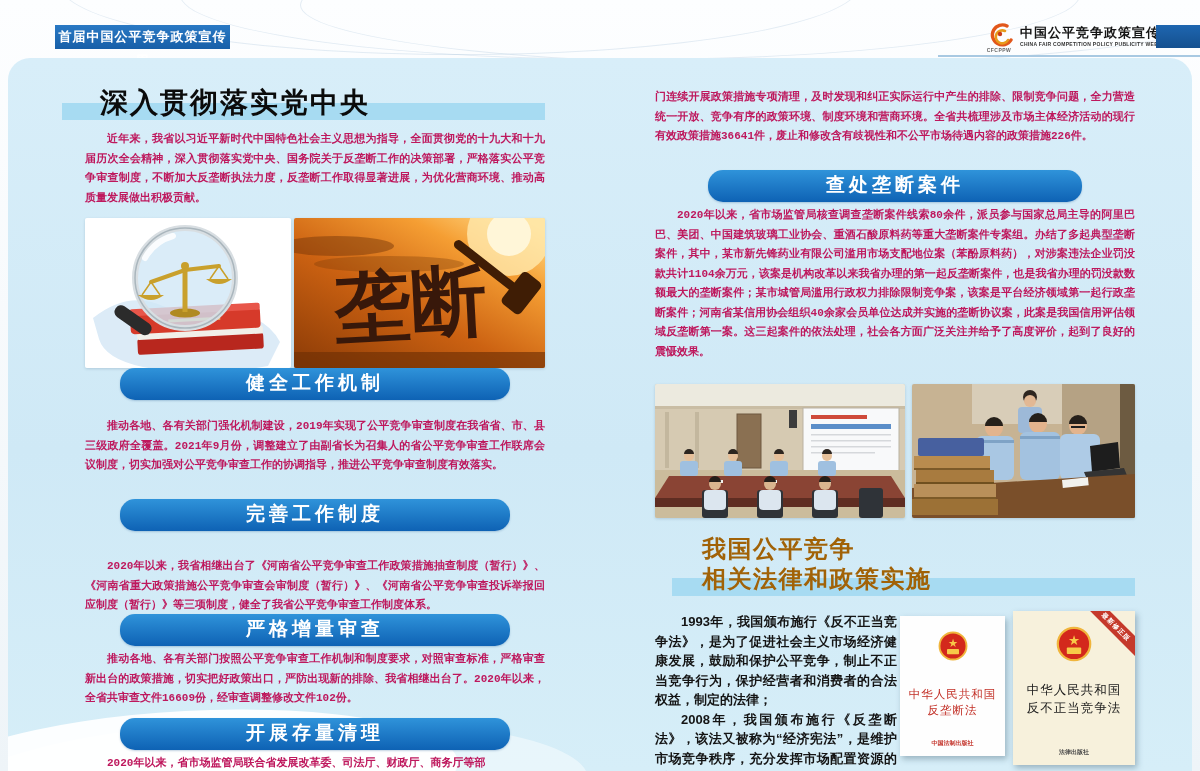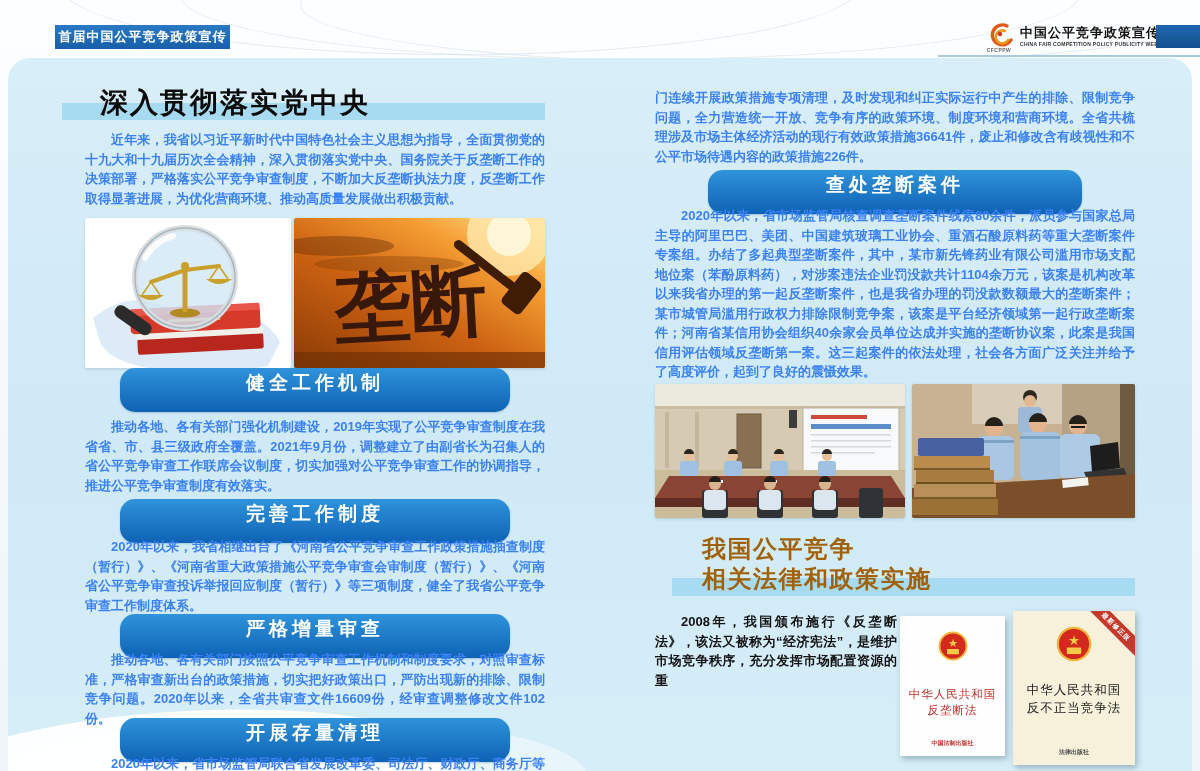--- a/index.html
+++ b/index.html
@@ -37,29 +37,29 @@
     overflow:hidden;
   }
   .wave-white  { position:absolute; left:-90px; bottom:-70px; width:540px; height:130px; background:#ffffff; opacity:.92; border-radius:50%; transform:rotate(-3deg); }
   .wave-white2 { position:absolute; left:-60px; bottom:-88px; width:640px; height:140px; background:#ffffff; opacity:.45; border-radius:50%; transform:rotate(-2deg); }
 
   
   .page-title { position:absolute; left:100px; top:84px; font-size:28px; font-weight:bold; color:#0b0b0b; letter-spacing:2px; z-index:2; }
   .page-title-bar { position:absolute; left:62px; top:103px; width:483px; height:17px; background:#a7dbf2; z-index:1; }
 
   .para {
-    position:absolute; font-size:13px; line-height:19.5px; color:#3b82f6;
-    font-weight:bold; text-align:justify; z-index:2;
+    position:absolute; font-size:11px; line-height:19.5px; color:#be185d;
+    font-weight:bold; text-align:justify; z-index:2;font-family:Liberation Mono, monospace;
   }
   .indent { text-indent:2em; }
   .lcol { left:85px; width:460px; }
   .rcol { left:655px; width:480px; }
 
   .sec-banner {
-    position:absolute; height:44px; border-radius:15px;
+    position:absolute; height:32px; border-radius:15px;
     background:linear-gradient(180deg,#2f93da 0%,#0e62b4 100%);
     color:#fff; font-size:19px; font-weight:bold; letter-spacing:4px;
     text-align:center; line-height:30px; z-index:2;
     box-shadow:0 1px 2px rgba(20,80,140,.25);
   }
   .lban { left:120px; width:390px; }
 
   .figure { position:absolute; overflow:hidden; border-radius:2px; z-index:2; box-shadow:0 1px 3px rgba(40,80,110,.2); }
 
   
@@ -165,24 +165,24 @@
       <rect x="222" y="34" width="24" height="40" rx="5"></rect>
     </g>
     <text x="118" y="112" text-anchor="middle" font-size="76" font-weight="bold" fill="#38180a" transform="rotate(-3 118 112)">垄断</text>
   </svg>
 </div>
 
 <div class="sec-banner lban" style="top:368px;">健全工作机制</div>
 <p class="para lcol indent" style="top:417px;">推动各地、各有关部门强化机制建设，2019年实现了公平竞争审查制度在我省省、市、县三级政府全覆盖。2021年9月份，调整建立了由副省长为召集人的省公平竞争审查工作联席会议制度，切实加强对公平竞争审查工作的协调指导，推进公平竞争审查制度有效落实。</p>
 
 <div class="sec-banner lban" style="top:499px;">完善工作制度</div>
-<p class="para lcol indent" style="top:537px;">2020年以来，我省相继出台了《河南省公平竞争审查工作政策措施抽查制度（暂行）》、《河南省重大政策措施公平竞争审查会审制度（暂行）》、《河南省公平竞争审查投诉举报回应制度（暂行）》等三项制度，健全了我省公平竞争审查工作制度体系。</p>
+<p class="para lcol indent" style="top:557px;">2020年以来，我省相继出台了《河南省公平竞争审查工作政策措施抽查制度（暂行）》、《河南省重大政策措施公平竞争审查会审制度（暂行）》、《河南省公平竞争审查投诉举报回应制度（暂行）》等三项制度，健全了我省公平竞争审查工作制度体系。</p>
 
 <div class="sec-banner lban" style="top:614px;">严格增量审查</div>
-<p class="para lcol indent" style="top:650px;">推动各地、各有关部门按照公平竞争审查工作机制和制度要求，对照审查标准，严格审查新出台的政策措施，切实把好政策出口，严防出现新的排除、限制竞争问题。2020年以来，全省共审查文件16609份，经审查调整修改文件102份。</p>
+<p class="para lcol indent" style="top:650px;">推动各地、各有关部门按照公平竞争审查工作机制和制度要求，对照审查标准，严格审查新出台的政策措施，切实把好政策出口，严防出现新的排除、我省相继出台了。2020年以来，全省共审查文件16609份，经审查调整修改文件102份。</p>
 
 <div class="sec-banner lban" style="top:718px;">开展存量清理</div>
 <p class="para lcol indent" style="top:754px;">2020年以来，省市场监管局联合省发展改革委、司法厅、财政厅、商务厅等部</p>
 
 <p class="para rcol" style="top:88px;">门连续开展政策措施专项清理，及时发现和纠正实际运行中产生的排除、限制竞争问题，全力营造统一开放、竞争有序的政策环境、制度环境和营商环境。全省共梳理涉及市场主体经济活动的现行有效政策措施36641件，废止和修改含有歧视性和不公平市场待遇内容的政策措施226件。</p>
 
 <div class="sec-banner" style="left:708px; top:170px; width:374px;">查处垄断案件</div>
 <p class="para rcol indent" style="top:206px;">2020年以来，省市场监管局核查调查垄断案件线索80余件，派员参与国家总局主导的阿里巴巴、美团、中国建筑玻璃工业协会、重酒石酸原料药等重大垄断案件专案组。办结了多起典型垄断案件，其中，某市新先锋药业有限公司滥用市场支配地位案（苯酚原料药），对涉案违法企业罚没款共计1104余万元，该案是机构改革以来我省办理的第一起反垄断案件，也是我省办理的罚没款数额最大的垄断案件；某市城管局滥用行政权力排除限制竞争案，该案是平台经济领域第一起行政垄断案件；河南省某信用协会组织40余家会员单位达成并实施的垄断协议案，此案是我国信用评估领域反垄断第一案。这三起案件的依法处理，社会各方面广泛关注并给予了高度评价，起到了良好的震慑效果。</p>
 
 <div class="figure" style="left:655px; top:384px; width:250px; height:134px;">
@@ -273,20 +273,21 @@
     <rect x="0" y="115" width="86" height="16" fill="#9c7136"></rect>
     <rect x="150" y="96" width="26" height="8" fill="#f2f2ee" transform="rotate(-6 150 96)"></rect>
   </svg>
 </div>
 
 <div class="law-title" style="top:533px;">我国公平竞争</div>
 <div class="law-title-bar"></div>
 <div class="law-title" style="top:563px;text-align:center;">相关法律和政策实施</div>
 
 <div class="law-text">
+  <p>1993年，我国颁布施行《反不正当竞争法》，是为了促进社会主义市场经济健康发展，鼓励和保护公平竞争，制止不正当竞争行为，保护经营者和消费者的合法权益，制定的法律；</p>
   <p>2008年，我国颁布施行《反垄断法》，该法又被称为“经济宪法”，是维护市场竞争秩序，充分发挥市场配置资源的重</p>
 </div>
 
 <div class="book" id="book1">
   <svg class="emblem" width="30" height="32" viewBox="0 0 40 42">
     <circle cx="20" cy="21" r="18" fill="#d3281c" stroke="#f0b53c" stroke-width="2.5"></circle>
     <text x="20" y="22" font-size="15" text-anchor="middle" fill="#f7c948">★</text>
     <rect x="12" y="25" width="16" height="7" rx="1" fill="#f7c948"></rect>
   </svg>
   <div class="book-title">

